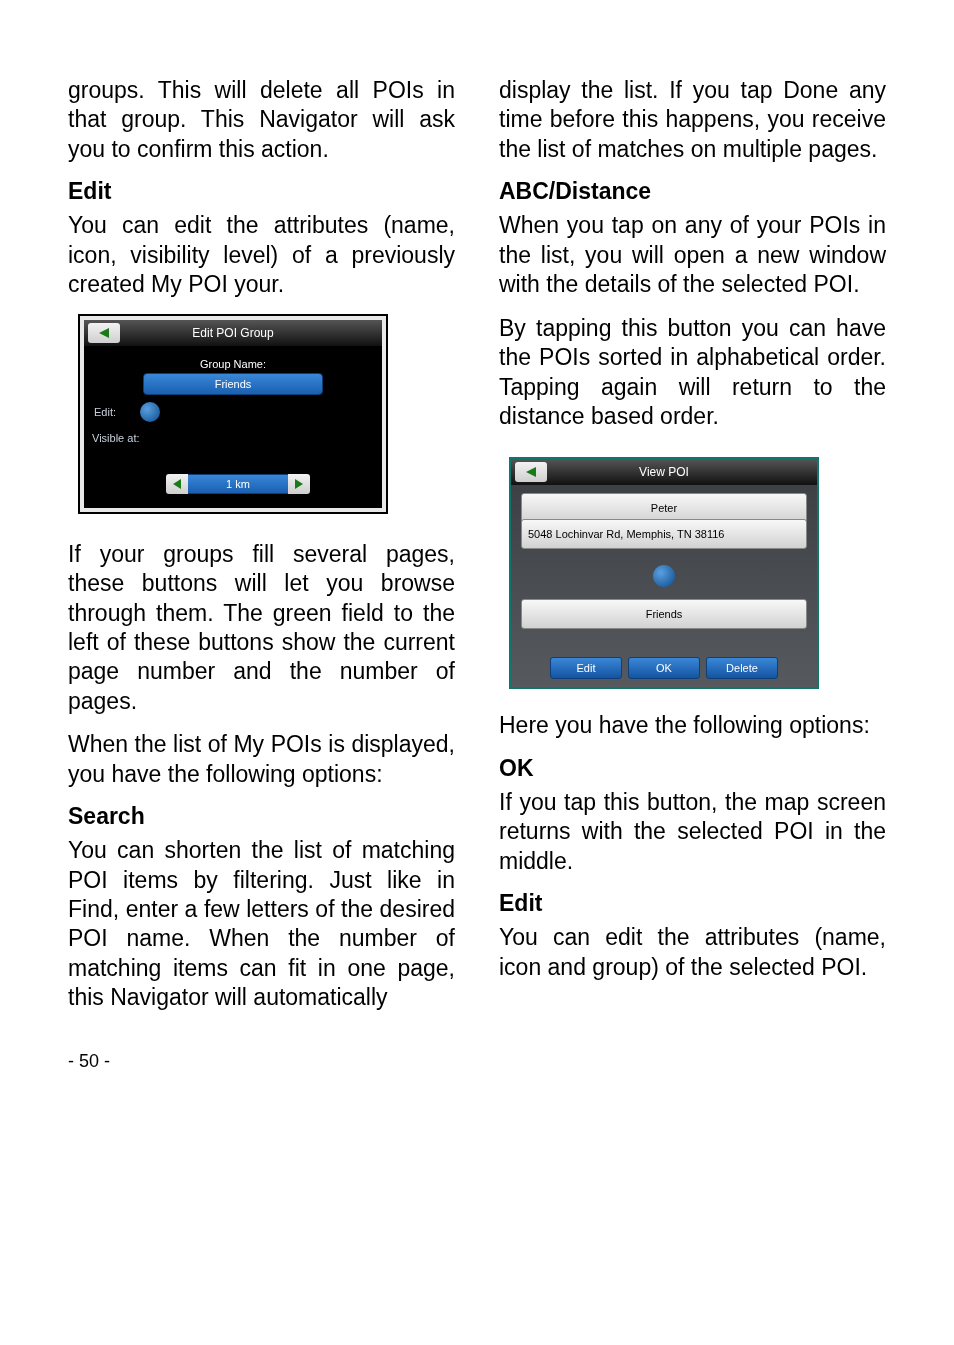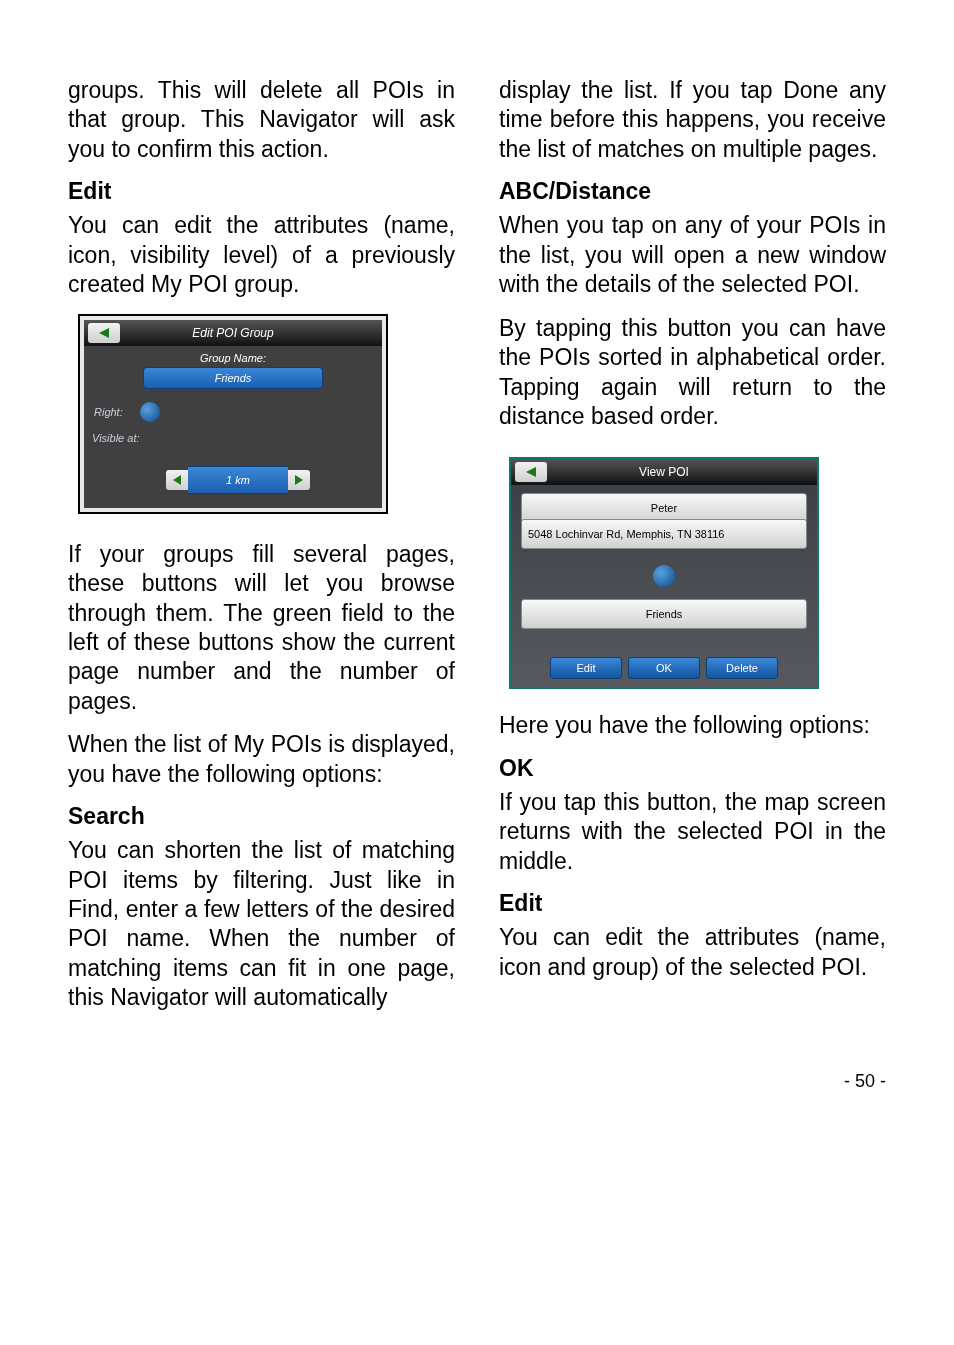--- a/index.html
+++ b/index.html
@@ -2,61 +2,61 @@
 <html><head>
 <meta charset="utf-8">
 <style>
   * { box-sizing: border-box; margin: 0; padding: 0; }
   html, body { width: 954px; height: 1345px; background: #fff; font-family: Arial, Helvetica, sans-serif; color: #000; }
   .page { padding: 76px 68px 40px 68px; }
   .columns { display: flex; gap: 44px; }
   .col { flex: 1; min-width: 0; }
   .para { font-size: 23px; line-height: 1.28; text-align: justify; margin-bottom: 14px; }
   .heading { font-size: 23px; font-weight: bold; margin-bottom: 6px; margin-top: 4px; }
-  .page-num { text-align: right; font-size: 18px; margin-top: 44px; }
+  .page-num { text-align: left; font-size: 18px; margin-top: 24px; }
 
   
   .poi-edit {
     width: 310px; height: 200px; margin: 8px 0 26px 10px;
     background: #e8e8e8; border: 2px solid #000; position: relative; padding: 4px;
   }
-  .poi-edit-inner { width: 100%; height: 100%; background: #404040; position: relative; font-style: italic; }
+  .poi-edit-inner { width: 100%; height: 100%; background: #000000; position: relative; }
   .titlebar {
     height: 26px; display: flex; align-items: center; justify-content: center;
     color: #fff; font-size: 12px; background: linear-gradient(#555,#111);
     position: relative;
   }
   .back-btn {
     position: absolute; left: 4px; top: 3px; width: 32px; height: 20px;
     background: linear-gradient(#f2f2f2,#cfcfcf); border-radius: 3px;
     display: flex; align-items: center; justify-content: center;
   }
   .back-arrow { width: 0; height: 0; border-top: 5px solid transparent; border-bottom: 5px solid transparent; border-right: 10px solid #1a7a1a; }
-  .gname-lbl { color: #fff; font-size: 11px; text-align: center; margin-top: 6px; }
+  .gname-lbl { color: #fff; font-size: 11px; text-align: center; margin-top: 12px; }
   .gname-field {
     width: 180px; height: 22px; margin: 3px auto 0 auto;
     background: linear-gradient(#3a87d8,#1a5fb0); border-radius: 4px;
     color: #fff; font-size: 11px; display: flex; align-items: center; justify-content: center;
     border: 1px solid #0d3f7a;
   }
   .row-lbl { color: #c8d0dd; font-size: 11px; position: absolute; }
   .icon-circle {
     width: 20px; height: 20px; border-radius: 50%; background: radial-gradient(circle at 35% 35%, #5aa0e0, #0b4a8a);
     position: absolute; display: flex; align-items: center; justify-content: center; color:#fff; font-size:8px;
   }
   .km-wrap { position: absolute; left: 82px; bottom: 14px; display: flex; align-items: center; gap: 0; }
   .km-arrow {
     width: 22px; height: 20px; background: linear-gradient(#f2f2f2,#cfcfcf); display:flex; align-items:center; justify-content:center;
   }
   .km-arrow.left { border-radius: 3px 0 0 3px; }
   .km-arrow.right { border-radius: 0 3px 3px 0; }
   .tri-l { width:0; height:0; border-top:5px solid transparent; border-bottom:5px solid transparent; border-right:8px solid #1a7a1a; }
   .tri-r { width:0; height:0; border-top:5px solid transparent; border-bottom:5px solid transparent; border-left:8px solid #1a7a1a; }
   .km-field {
-    width: 100px; height: 28px; background: linear-gradient(#3a87d8,#1a5fb0); color:#fff; font-size:11px;
+    width: 100px; height: 20px; background: linear-gradient(#3a87d8,#1a5fb0); color:#fff; font-size:11px;
     display:flex; align-items:center; justify-content:center; border-top:1px solid #0d3f7a; border-bottom:1px solid #0d3f7a;
   }
 
   
   .poi-view {
     width: 310px; height: 232px; margin: 26px 0 22px 10px;
     background:#e8e8e8; border:2px solid #0f766e; position:relative;
   }
   .poi-view-inner { width:100%; height:100%; background: linear-gradient(#3a3d42,#56595e); position:relative; }
   .pv-field {
@@ -80,33 +80,33 @@
 </style>
 </head>
 <body>
 
 <div class="page">
   <div class="columns">
 
     <div class="col">
       <p class="para">groups. This will delete all POIs in that group. This Navigator will ask you to confirm this action.</p>
       <p class="heading">Edit</p>
-      <p class="para">You can edit the attributes (name, icon, visibility level) of a previously created My POI group.</p>
+      <p class="para">You can edit the attributes (name, icon, visibility level) of a previously created My POI your.</p>
 
       <div class="poi-edit">
         <div class="poi-edit-inner">
           <div class="titlebar">
             <div class="back-btn">
               <div class="back-arrow"></div>
             </div>
             <span>Edit POI Group</span>
           </div>
           <div class="gname-lbl">Group Name:</div>
           <div class="gname-field">Friends</div>
-          <div class="row-lbl" style="left:10px; top:86px;">Right:</div>
+          <div class="row-lbl" style="left:10px; top:86px;">Edit:</div>
           <div class="icon-circle" style="left:56px; top:82px;"></div>
           <div class="row-lbl" style="left:8px; top:112px;">Visible at:</div>
           <div class="km-wrap">
             <div class="km-arrow left">
                 <div class="tri-l"></div>
               </div>
             <div class="km-field">1 km</div>
             <div class="km-arrow right">
                 <div class="tri-r"></div>
               </div>

